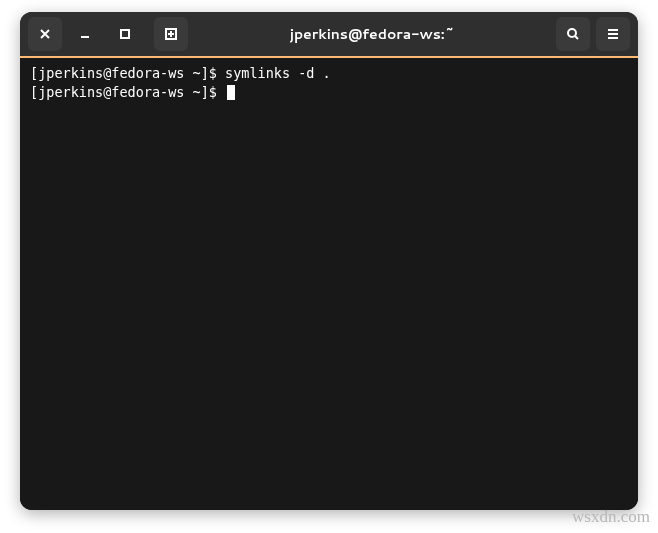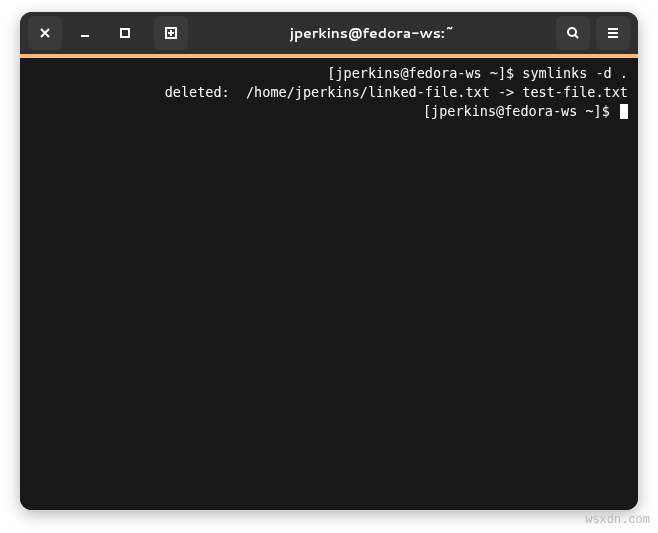--- a/index.html
+++ b/index.html
@@ -27,21 +27,21 @@
       display: flex;
       flex-direction: column;
     }
     .titlebar {
       height: 46px;
       background: #2f2f2f;
       display: flex;
       align-items: center;
       padding: 0 8px;
       gap: 6px;
-      border-bottom: 4px solid #fdba74;
+      border-bottom: 2px solid #fdba74;
     }
     .tb-btn {
       width: 34px;
       height: 34px;
       border-radius: 6px;
       background: #3a3a3a;
       display: flex;
       align-items: center;
       justify-content: center;
       color: #ffffff;
@@ -70,37 +70,36 @@
       font-family: "DejaVu Sans Mono", Menlo, Consolas, monospace;
       font-size: 13.5px;
       line-height: 1.4;
       color: #ffffff;
       background: #181818;
       white-space: pre;
       overflow: hidden;
     }
     .line {
       display: block;
-      text-align: right;
     }
     .cursor {
       display: inline-block;
       width: 8px;
       height: 15px;
       background: #ffffff;
       vertical-align: text-bottom;
       margin-left: 2px;
     }
     .watermark {
       position: absolute;
       bottom: 6px;
       right: 8px;
-      font-size: 12px;
+      font-size: 17px;
       color: #b8b8b8;
-      font-family: Liberation Mono, monospace;
+      font-family: Liberation Serif, serif;
     }
   </style>
 </head>
 <body>
 
 <div class="window">
   <div class="titlebar">
 
     <div class="tb-btn">
       <svg viewBox="0 0 16 16">
@@ -133,16 +132,16 @@
           <path d="M10 10 L13 13"></path>
         </svg>
     </div>
     <div class="tb-btn">
       <svg viewBox="0 0 16 16">
           <path d="M3 4 L13 4 M3 8 L13 8 M3 12 L13 12"></path>
         </svg>
     </div>
   </div>
 
-  <div class="terminal-body"><span class="line"><span>[jperkins@fedora-ws ~]$ </span><span>symlinks -d .</span></span><span class="line">deleted:  /home/jperkins/linked-file.txt -&gt; test-file.txt</span><span class="line"><span>[jperkins@fedora-ws ~]$ </span><span></span><span class="cursor"></span></span></div>
+  <div class="terminal-body"><span class="line"><span>[jperkins@fedora-ws ~]$ </span><span>symlinks -d .</span></span><span class="line"><span>[jperkins@fedora-ws ~]$ </span><span></span><span class="cursor"></span></span></div>
 </div>
 
 <div class="watermark">wsxdn.com</div>
 
 </body></html>

